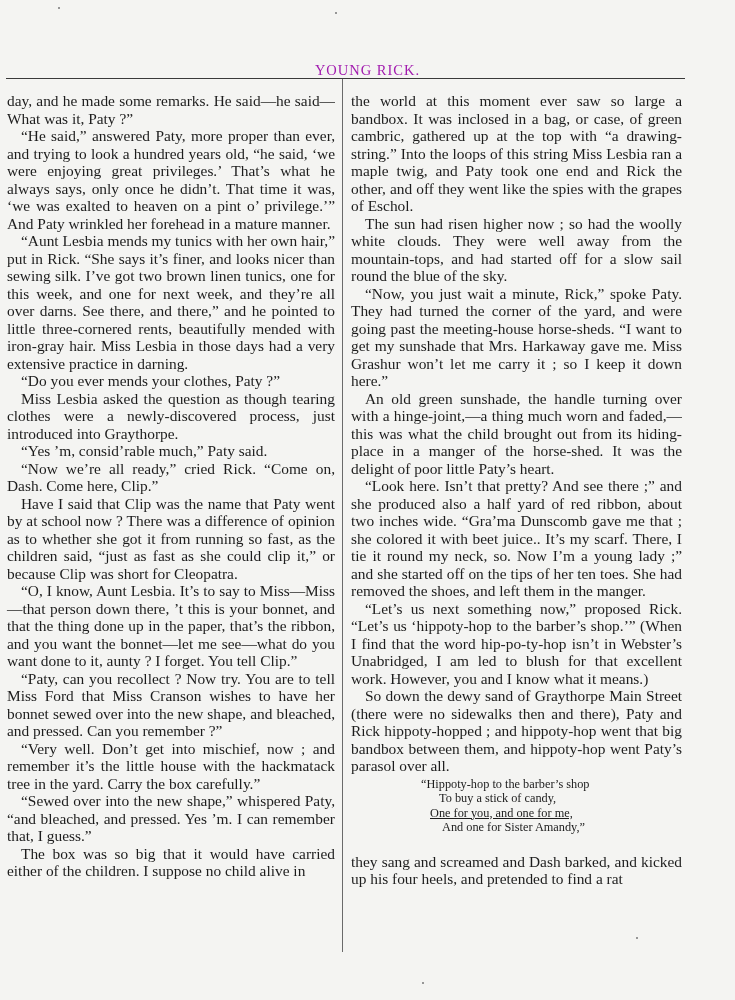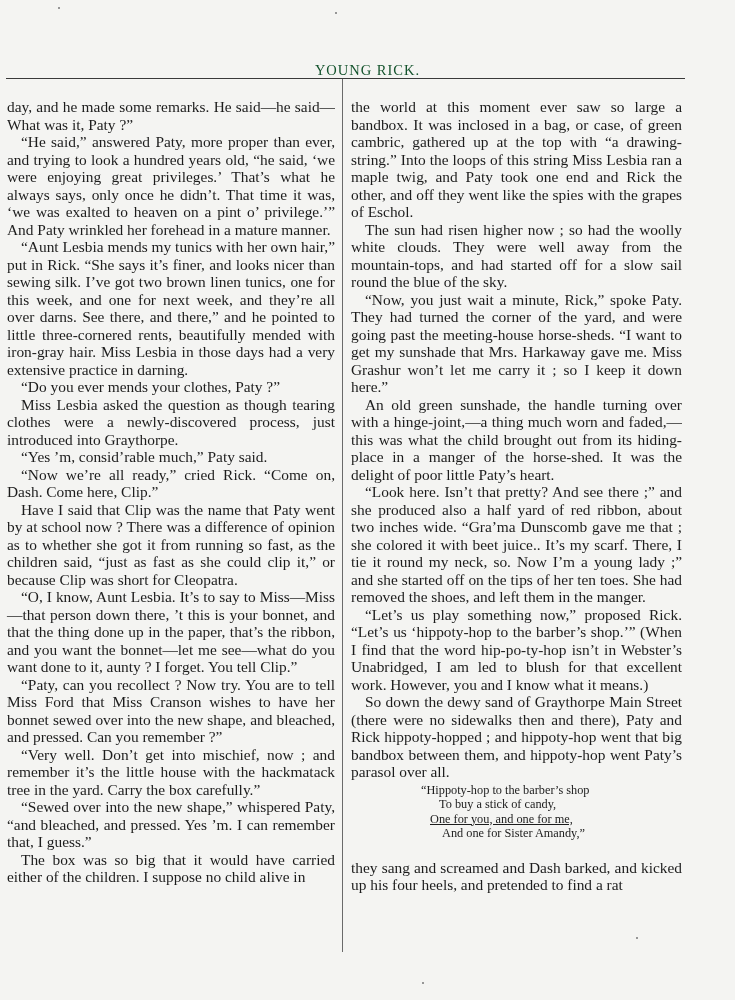--- a/index.html
+++ b/index.html
@@ -5,32 +5,32 @@
   html, body { margin: 0; padding: 0; }
   body {
     width: 735px; height: 1000px; overflow: hidden;
     background: #f4f4f2;
     font-family: "Liberation Serif", "DejaVu Serif", serif;
     color: #1c1c1c;
     position: relative;
   }
   .page-title {
     position: absolute; top: 62px; left: 0; width: 735px;
-    text-align: center; font-size: 14.5px; letter-spacing: 1px; color: #14532d;
+    text-align: center; font-size: 14.5px; letter-spacing: 1px; color: #a21caf;
   }
   .rule {
     position: absolute; top: 78px; left: 6px; width: 679px; height: 0;
     border-top: 1.5px solid #3a3a3a;
   }
   .divider {
     position: absolute; top: 79px; left: 342px; width: 0; height: 873px;
     border-left: 1px solid #6a6a6a;
   }
   .col {
-    position: absolute; top: 98px; font-size: 15.4px; line-height: 17.5px;
+    position: absolute; top: 92px; font-size: 15.4px; line-height: 17.5px;
     text-align: justify;
   }
   .col-left { left: 7px; width: 328px; }
   .col-right { left: 351px; width: 331px; }
   .col p { margin: 0; text-indent: 14px; }
   .col p.noindent { text-indent: 0; }
   .verse {
     margin: 2px 0 18px 0; font-size: 12.3px; line-height: 14.5px; text-align: left;
   }
   .verse div { white-space: pre; }
@@ -62,21 +62,21 @@
   <p>“Sewed over into the new shape,” whispered Paty, “and bleached, and pressed. Yes ’m. I can remember that, I guess.”</p>
   <p>The box was so big that it would have carried either of the children. I suppose no child alive in</p>
 </div>
 
 <div class="col col-right">
   <p class="noindent">the world at this moment ever saw so large a bandbox. It was inclosed in a bag, or case, of green cambric, gathered up at the top with “a drawing-string.” Into the loops of this string Miss Lesbia ran a maple twig, and Paty took one end and Rick the other, and off they went like the spies with the grapes of Eschol.</p>
   <p>The sun had risen higher now ; so had the woolly white clouds. They were well away from the mountain-tops, and had started off for a slow sail round the blue of the sky.</p>
   <p>“Now, you just wait a minute, Rick,” spoke Paty. They had turned the corner of the yard, and were going past the meeting-house horse-sheds. “I want to get my sunshade that Mrs. Harkaway gave me. Miss Grashur won’t let me carry it ; so I keep it down here.”</p>
   <p>An old green sunshade, the handle turning over with a hinge-joint,—a thing much worn and faded,— this was what the child brought out from its hiding-place in a manger of the horse-shed. It was the delight of poor little Paty’s heart.</p>
   <p>“Look here. Isn’t that pretty? And see there ;” and she produced also a half yard of red ribbon, about two inches wide. “Gra’ma Dunscomb gave me that ; she colored it with beet juice.. It’s my scarf. There, I tie it round my neck, so. Now I’m a young lady ;” and she started off on the tips of her ten toes. She had removed the shoes, and left them in the manger.</p>
-  <p>“Let’s us play something now,” proposed Rick. “Let’s us ‘hippoty-hop to the barber’s shop.’” (When I find that the word hip-po-ty-hop isn’t in Webster’s Unabridged, I am led to blush for that excellent work. However, you and I know what it means.)</p>
+  <p>“Let’s us next something now,” proposed Rick. “Let’s us ‘hippoty-hop to the barber’s shop.’” (When I find that the word hip-po-ty-hop isn’t in Webster’s Unabridged, I am led to blush for that excellent work. However, you and I know what it means.)</p>
   <p>So down the dewy sand of Graythorpe Main Street (there were no sidewalks then and there), Paty and Rick hippoty-hopped ; and hippoty-hop went that big bandbox between them, and hippoty-hop went Paty’s parasol over all.</p>
   <div class="verse">
     <div class="l0">“Hippoty-hop to the barber’s shop</div>
     <div class="l1">To buy a stick of candy,</div>
     <div class="l2">One for you, and one for me,</div>
     <div class="l3">And one for Sister Amandy,”</div>
   </div>
   <p class="noindent">they sang and screamed and Dash barked, and kicked up his four heels, and pretended to find a rat</p>
 </div>
 

